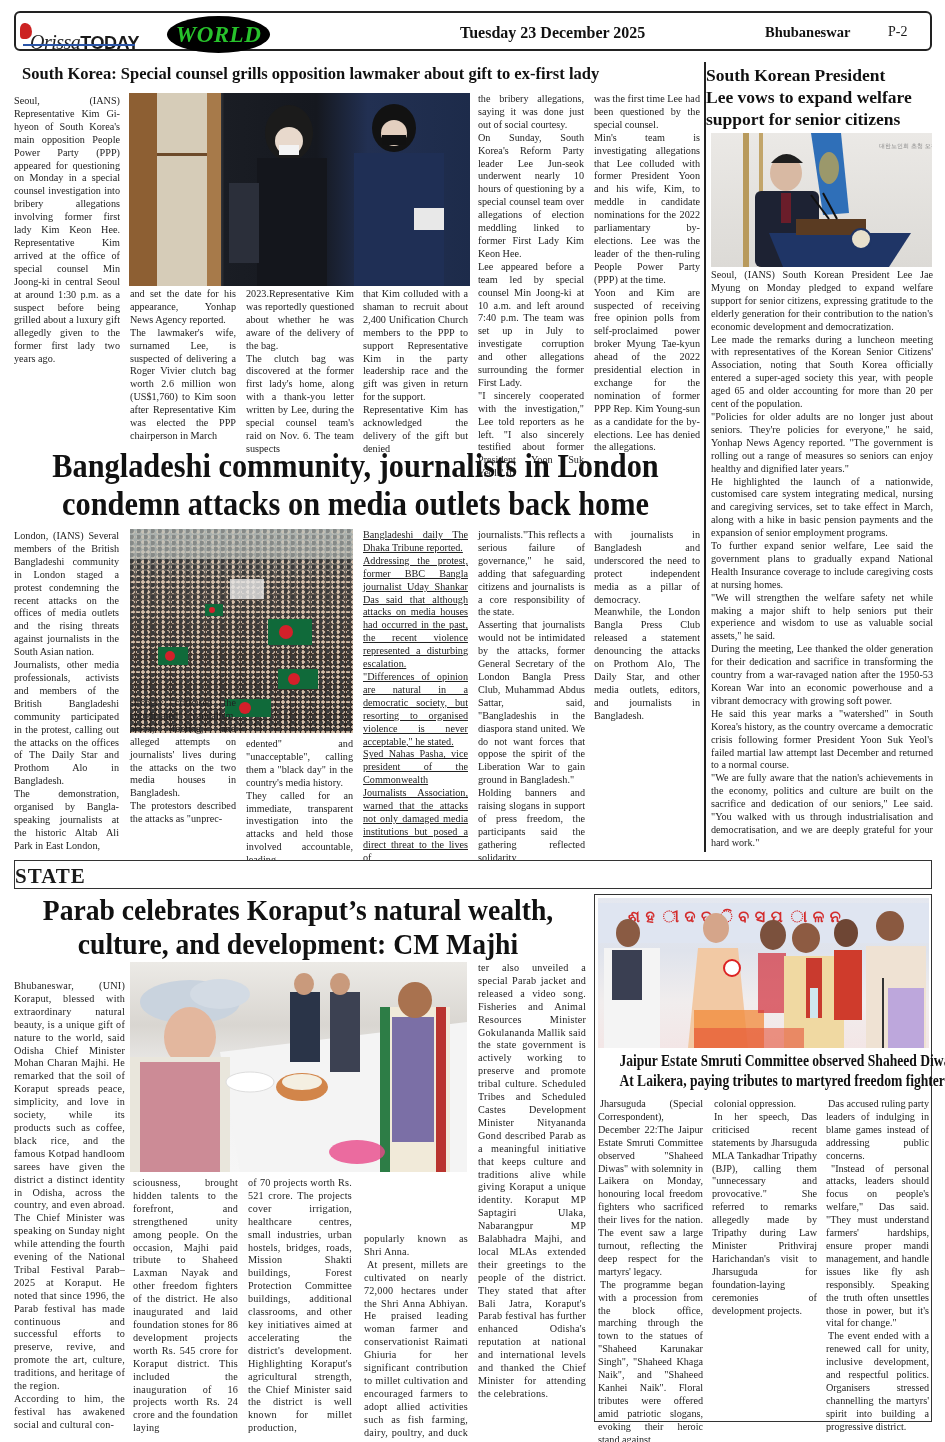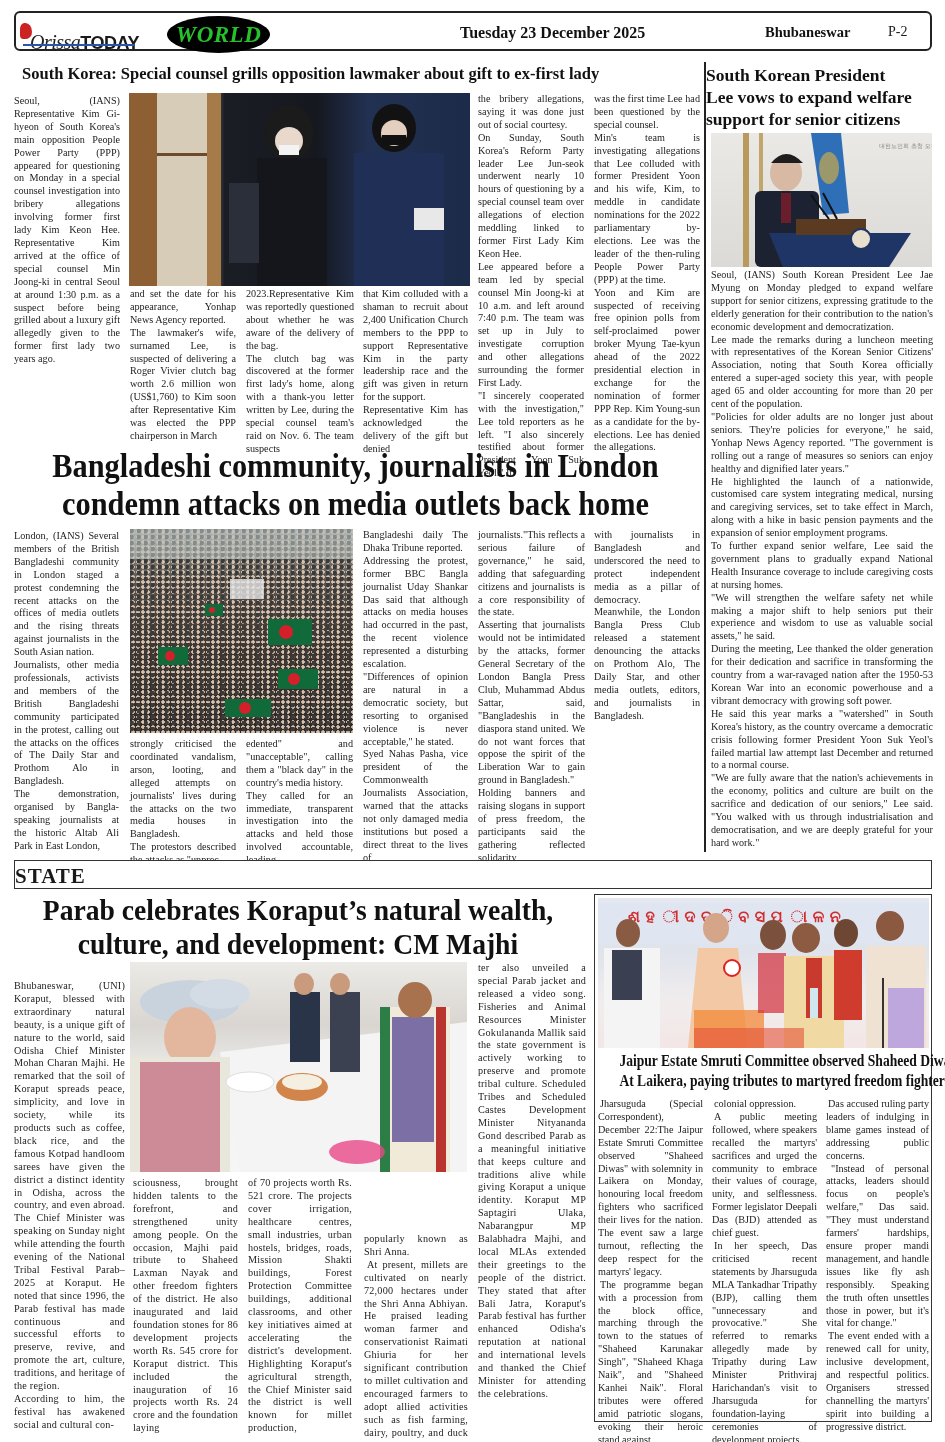--- a/index.html
+++ b/index.html
@@ -163,29 +163,29 @@
         <circle cx="82" cy="81" r="3" fill="#d3202a"></circle>
     </g>
   </svg>
 </div>
 
 <div class="abs txt" style="left:14px; top:530px; width:105px;">
   <p>London, (IANS) Several members of the British Bangladeshi community in London staged a protest condemning the recent attacks on the offices of media outlets and the rising threats against journalists in the South Asian nation.</p>
   <p>Journalists, other media professionals, activists and members of the British Bangladeshi community participated in the protest, calling out the attacks on the offices of The Daily Star and Prothom Alo in Bangladesh.</p>
   <p>The demonstration, organised by Bangla-speaking journalists at the historic Altab Ali Park in East London,</p>
 </div>
-<div class="abs txt" style="left:130px; top:738px; width:106px;">
+<div class="abs txt" style="left:130px; top:697px; width:106px;">
   <p>strongly criticised the coordinated vandalism, arson, looting, and alleged attempts on journalists' lives during the attacks on the two media houses in Bangladesh.</p>
   <p>The protestors described the attacks as "unprec-</p>
 </div>
 <div class="abs txt" style="left:246px; top:738px; width:107px;">
   <p>edented" and "unacceptable", calling them a "black day" in the country's media history.</p>
   <p>They called for an immediate, transparent investigation into the attacks and held those involved accountable, leading</p>
 </div>
-<div class="abs txt" style="left:363px; top:529px; width:105px;">
+<div class="abs txt" style="left:363px; top:529px; width:105px;text-decoration:underline;">
   <p>Bangladeshi daily The Dhaka Tribune reported.</p>
   <p>Addressing the protest, former BBC Bangla journalist Uday Shankar Das said that although attacks on media houses had occurred in the past, the recent violence represented a disturbing escalation.</p>
   <p>"Differences of opinion are natural in a democratic society, but resorting to organised violence is never acceptable," he stated.</p>
   <p>Syed Nahas Pasha, vice president of the Commonwealth Journalists Association, warned that the attacks not only damaged media institutions but posed a direct threat to the lives of</p>
 </div>
 <div class="abs txt" style="left:478px; top:529px; width:107px;">
   <p>journalists."This reflects a serious failure of governance," he said, adding that safeguarding citizens and journalists is a core responsibility of the state.</p>
   <p>Asserting that journalists would not be intimidated by the attacks, former General Secretary of the London Bangla Press Club, Muhammad Abdus Sattar, said, "Bangladeshis in the diaspora stand united. We do not want forces that oppose the spirit of the Liberation War to gain ground in Bangladesh."</p>
   <p>Holding banners and raising slogans in support of press freedom, the participants said the gathering reflected solidarity</p>
 </div>
@@ -275,20 +275,19 @@
 <div class="abs headline" style="left:596px; top:1051px; width:334px; text-align:center; font-size:15.8px; line-height:20px; transform:scaleX(0.86); transform-origin:center top;">
   <div>Jaipur Estate Smruti Committee observed Shaheed Diwas</div>
   <div>At Laikera, paying tributes to martyred freedom fighters</div>
 </div>
 <div class="abs txt indent" style="left:598px; top:1098px; width:105px;">
   <p>Jharsuguda (Special Correspondent), December 22:The Jaipur Estate Smruti Committee observed "Shaheed Diwas" with solemnity in Laikera on Monday, honouring local freedom fighters who sacrificed their lives for the nation. The event saw a large turnout, reflecting the deep respect for the martyrs' legacy.</p>
   <p>The programme began with a procession from the block office, marching through the town to the statues of "Shaheed Karunakar Singh", "Shaheed Khaga Naik", and "Shaheed Kanhei Naik". Floral tributes were offered amid patriotic slogans, evoking their heroic stand against</p>
 </div>
 <div class="abs txt indent" style="left:712px; top:1098px; width:105px;">
   <p>colonial oppression.</p>
-  <p>A public meeting followed, where speakers recalled the martyrs' sacrifices and urged the community to embrace their values of courage, unity, and selflessness. Former legislator Deepali Das (BJD) attended as chief guest.</p>
   <p>In her speech, Das criticised recent statements by Jharsuguda MLA Tankadhar Tripathy (BJP), calling them "unnecessary and provocative." She referred to remarks allegedly made by Tripathy during Law Minister Prithviraj Harichandan's visit to Jharsuguda for foundation-laying ceremonies of development projects.</p>
 </div>
 <div class="abs txt indent" style="left:826px; top:1098px; width:103px;">
   <p>Das accused ruling party leaders of indulging in blame games instead of addressing public concerns.</p>
   <p style="text-indent:5px;">"Instead of personal attacks, leaders should focus on people's welfare," Das said. "They must understand farmers' hardships, ensure proper mandi management, and handle issues like fly ash responsibly. Speaking the truth often unsettles those in power, but it's vital for change."</p>
   <p>The event ended with a renewed call for unity, inclusive development, and respectful politics. Organisers stressed channelling the martyrs' spirit into building a progressive district.</p>
 </div>
 
 </body></html>

